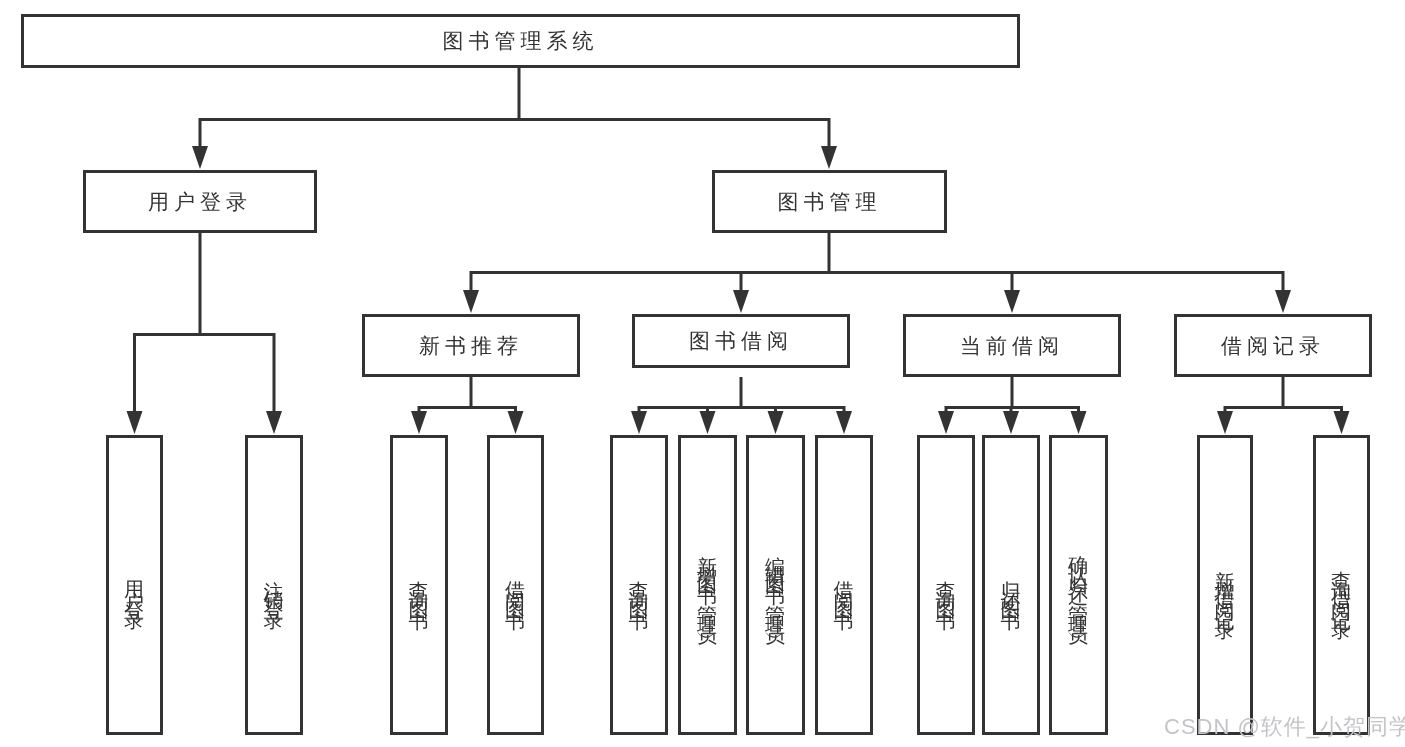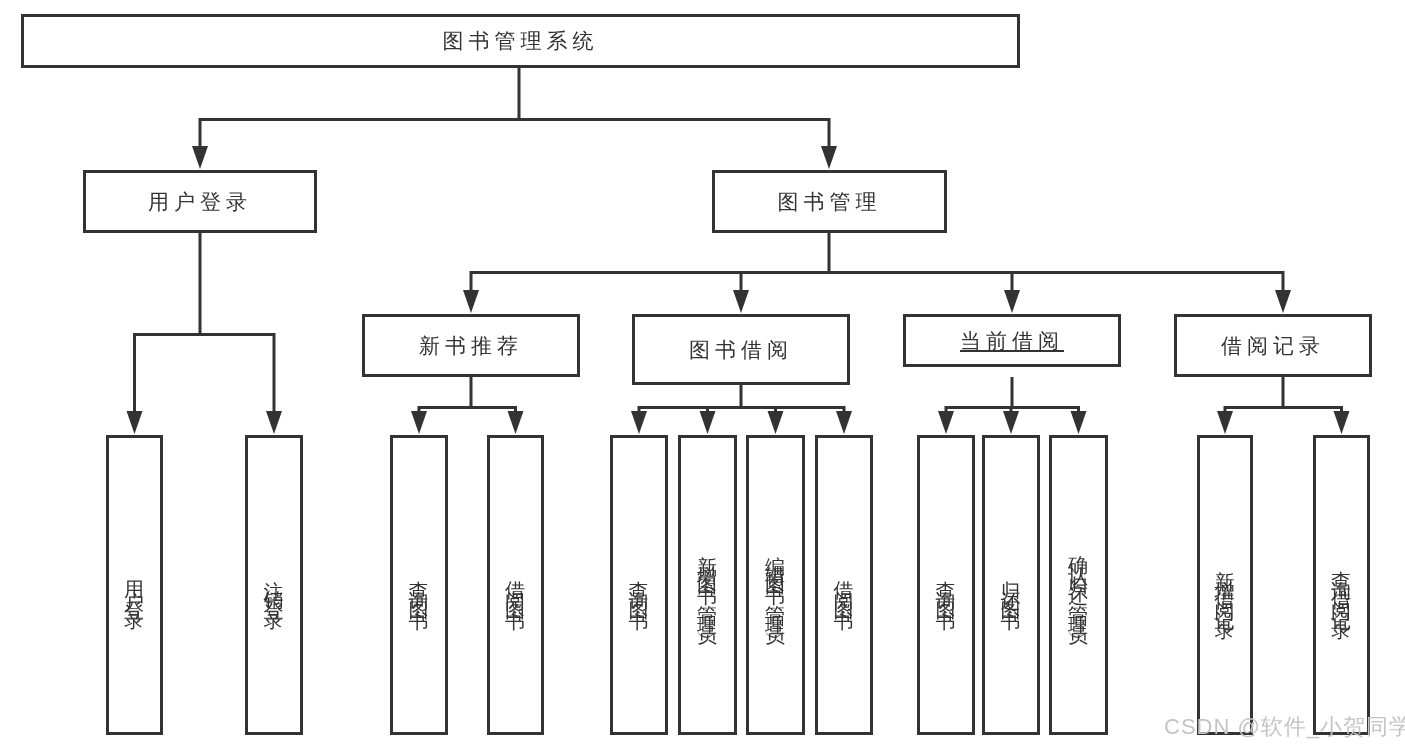--- a/index.html
+++ b/index.html
@@ -124,24 +124,24 @@
   <div class="node" style="left:83px; top:170px; width:234px; height:63px;">
     <span class="hlabel">用户登录</span>
   </div>
   <div class="node" style="left:362px; top:314px; width:218px; height:63px;">
     <span class="hlabel">新书推荐</span>
   </div>
 
   <div class="node" style="left:712px; top:170px; width:235px; height:63px;">
     <span class="hlabel">图书管理</span>
   </div>
-  <div class="node" style="left:632px; top:314px; width:218px; height:71px;">
+  <div class="node" style="left:632px; top:314px; width:218px; height:54px;">
     <span class="hlabel">图书借阅</span>
   </div>
-  <div class="node" style="left:903px; top:314px; width:218px; height:53px;text-decoration:underline;">
+  <div class="node" style="left:903px; top:314px; width:218px; height:63px;">
     <span class="hlabel">当前借阅</span>
   </div>
   <div class="node" style="left:1174px; top:314px; width:198px; height:63px;text-align:right;">
     <span class="hlabel">借阅记录</span>
   </div>
 
   <div class="node" style="left:106px; top:435px; width:57px; height:300px;">
     <span class="vlabel">用户登录</span>
   </div>
   <div class="node" style="left:245px; top:435px; width:58px; height:300px;">

